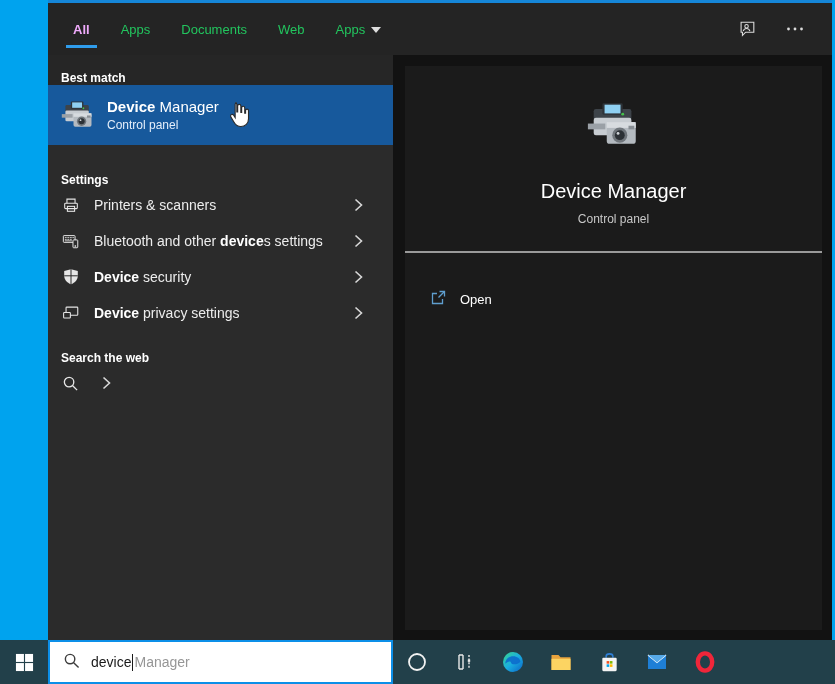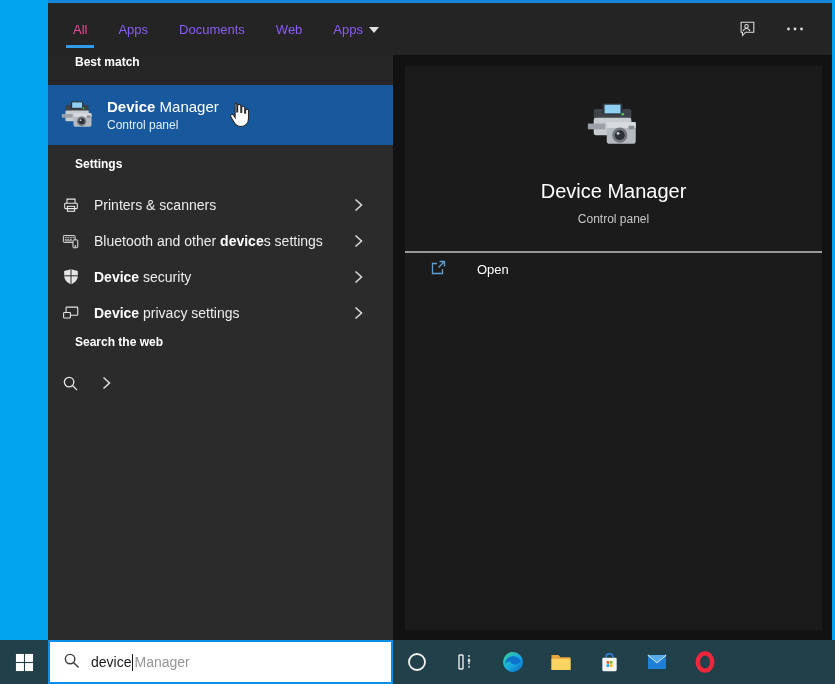--- a/index.html
+++ b/index.html
@@ -14,38 +14,38 @@
     position:absolute;left:48px;top:0;right:3px;bottom:44px;
     background:#2b2b2b;border-top:3px solid #1586d8;
     display:flex;flex-direction:column;
   }
   .fly-header{
     height:52px;background:#242424;display:flex;align-items:center;
     padding:0 26px 0 25px;flex:none;
   }
   .tab{
     position:relative;height:100%;display:flex;align-items:center;gap:6px;
-    margin-right:31px;font-size:13px;color:#8b5cf6;cursor:default;
-  }
-  .tab.active{color:#ec4899;font-weight:normal;justify-content:center;}
+    margin-right:31px;font-size:13px;color:#22c55e;cursor:default;
+  }
+  .tab.active{color:#f0abfc;font-weight:bold;justify-content:center;}
   .tab.active::after{
     content:"";position:absolute;left:-7px;right:-7px;bottom:7px;height:3px;background:#2f9ceb;
   }
   .caret-down{
     width:0;height:0;border-left:5px solid transparent;border-right:5px solid transparent;
     border-top:6px solid #dedede;margin-top:1px;
   }
   .header-icons{margin-left:auto;display:flex;align-items:center;gap:26px;}
   .hicon{display:flex;align-items:center;justify-content:center;width:22px;height:22px;}
 
   .fly-body{flex:1;display:flex;min-height:0;}
   
   .left-panel{width:345px;flex:none;background:#2b2b2b;display:flex;flex-direction:column;}
   .section-label{
-    height:30px;display:flex;align-items:flex-start;padding-left:27px;
+    height:30px;display:flex;align-items:flex-end;padding-left:13px;
     color:#fff;font-size:12px;font-weight:bold;flex:none;
   }
   .section-label.first{background:#262626;}
   .best-item{
     height:60px;background:#17599c;display:flex;align-items:center;
     padding:0 12px;flex:none;cursor:default;
   }
   .best-item .bm-icon{width:36px;height:36px;flex:none;margin-right:11px;}
   .bm-text{display:flex;flex-direction:column;gap:3px;}
   .bm-title{font-size:15px;color:#fff;}
@@ -63,21 +63,21 @@
   .mt12{margin-top:12px;}
   .mt4{margin-top:4px;}
 
   
   .right-panel{flex:1;background:#121212;padding:11px 10px 10px 12px;min-width:0;}
   .preview-card{background:#1b1b1b;height:100%;display:flex;flex-direction:column;align-items:stretch;}
   .pv-icon{margin:30px auto 0;width:58px;height:58px;flex:none;}
   .pv-title{margin-top:26px;text-align:center;font-size:20px;color:#fff;}
   .pv-sub{margin-top:9px;text-align:center;font-size:12px;color:#c8c8c8;}
   .pv-divider{margin-top:25px;height:0;border-bottom:2px solid #9a9a9a;}
-  .pv-action{margin-top:6px;display:flex;align-items:center;padding-left:25px;gap:30px;color:#fff;font-size:13px;cursor:default;}
+  .pv-action{margin-top:36px;display:flex;align-items:center;padding-left:25px;gap:13px;color:#fff;font-size:13px;cursor:default;}
 
   
   .taskbar{
     position:absolute;left:0;right:0;bottom:0;height:44px;background:#22404a;
     display:flex;align-items:stretch;z-index:4;
   }
   .start-btn{width:48px;flex:none;display:flex;align-items:center;justify-content:center;}
   .tb-search{
     width:345px;flex:none;background:#fff;border:2px solid #0c8fe8;box-sizing:border-box;
     display:flex;align-items:center;padding:0 10px 0 13px;gap:11px;

